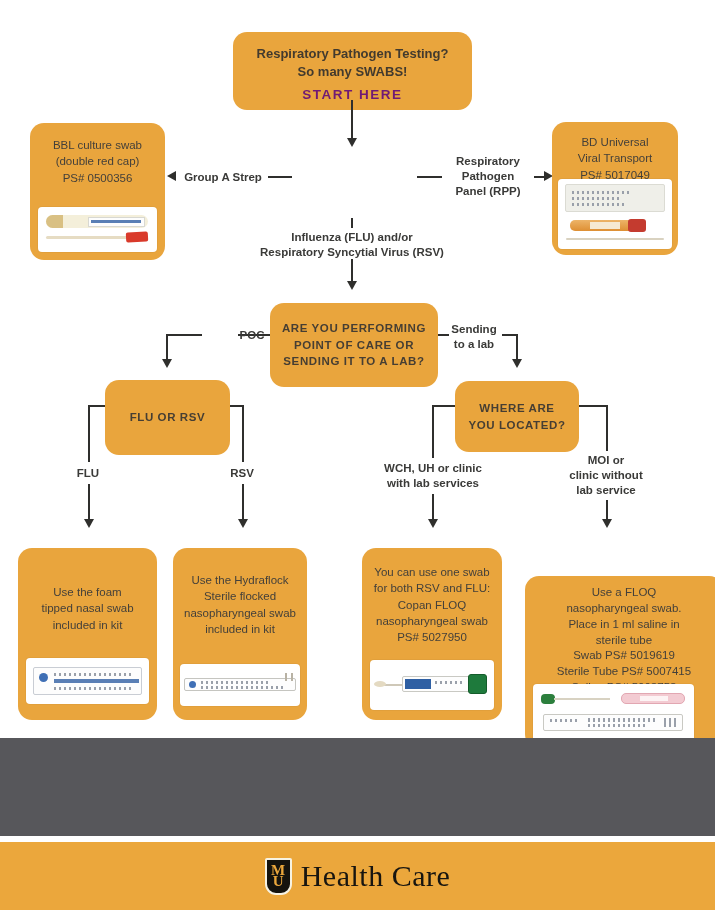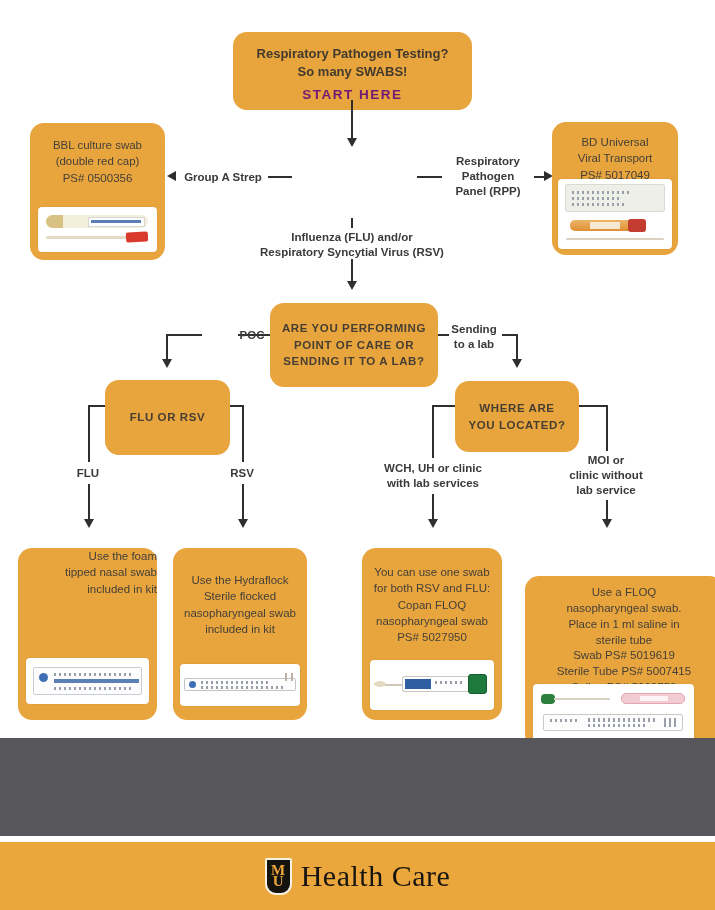--- a/index.html
+++ b/index.html
@@ -155,21 +155,21 @@
   <div class="ah-down" style="left:428px;top:519px;"></div>
 
   <div class="hline" style="left:579px;top:405px;width:28px;"></div>
   <div class="vline" style="left:606px;top:405px;height:46px;"></div>
   <div class="edge-label pre" style="left:556px;top:453px;width:100px;">MOI or
 clinic without
 lab service</div>
   <div class="vline" style="left:606px;top:500px;height:20px;"></div>
   <div class="ah-down" style="left:602px;top:519px;"></div>
 
-  <div class="node" style="left:18px;top:538px;width:139px;height:172px;text-align:right;">
+  <div class="node" style="left:18px;top:538px;width:139px;height:172px;padding-top:36px;">
     <div class="n-text pre">Use the foam
 tipped nasal swab
 included in kit</div>
     <div class="plate" style="left:8px;top:110px;width:123px;height:46px;">
       <div class="shape" style="left:7px;top:9px;width:109px;height:28px;background:#FDFDFD;border:1px solid #C9CDD4;border-radius:2px;box-sizing:border-box;">
         <div class="shape" style="left:5px;top:5px;width:9px;height:9px;background:#3F6FB5;border-radius:50%;"></div>
         <div class="shape faketext" style="left:20px;top:5px;width:80px;height:3px;"></div>
         <div class="shape" style="left:20px;top:11px;width:85px;height:4px;background:#5A7FB5;"></div>
         <div class="shape faketext" style="left:20px;top:19px;width:80px;height:3px;"></div>
       </div>

